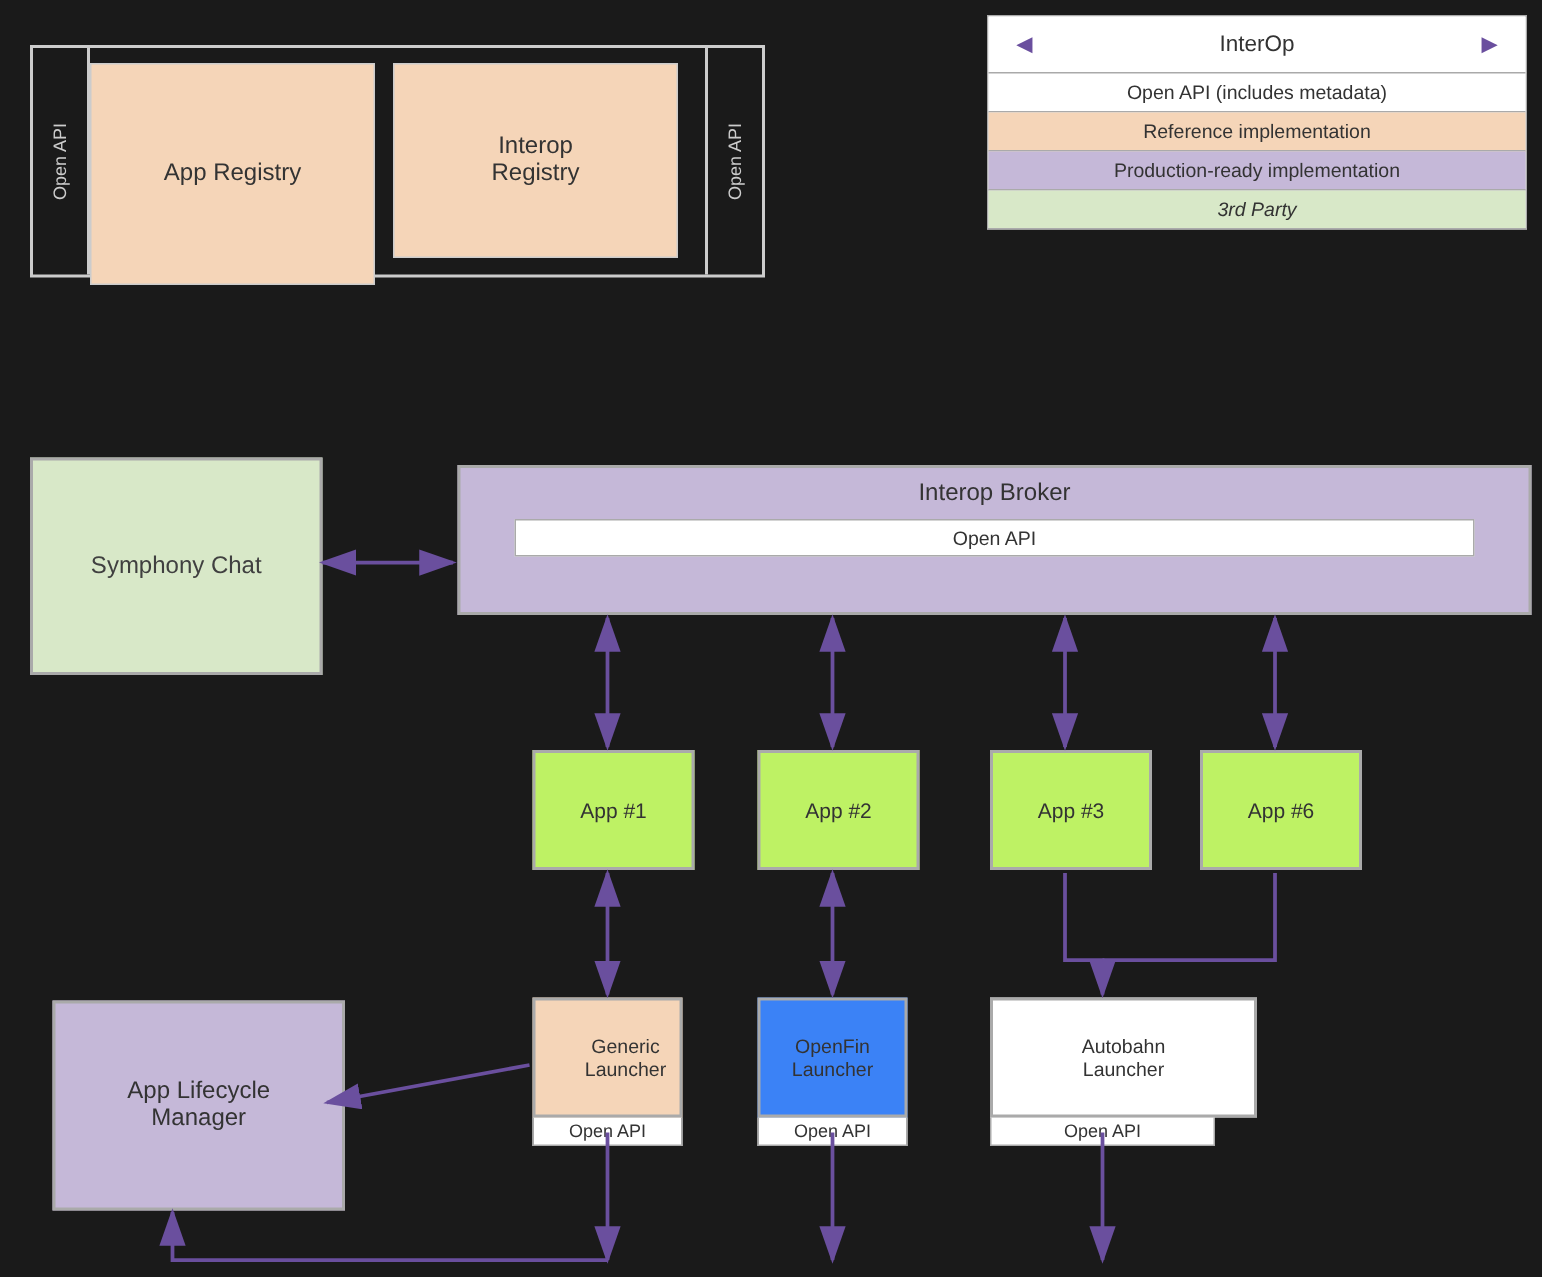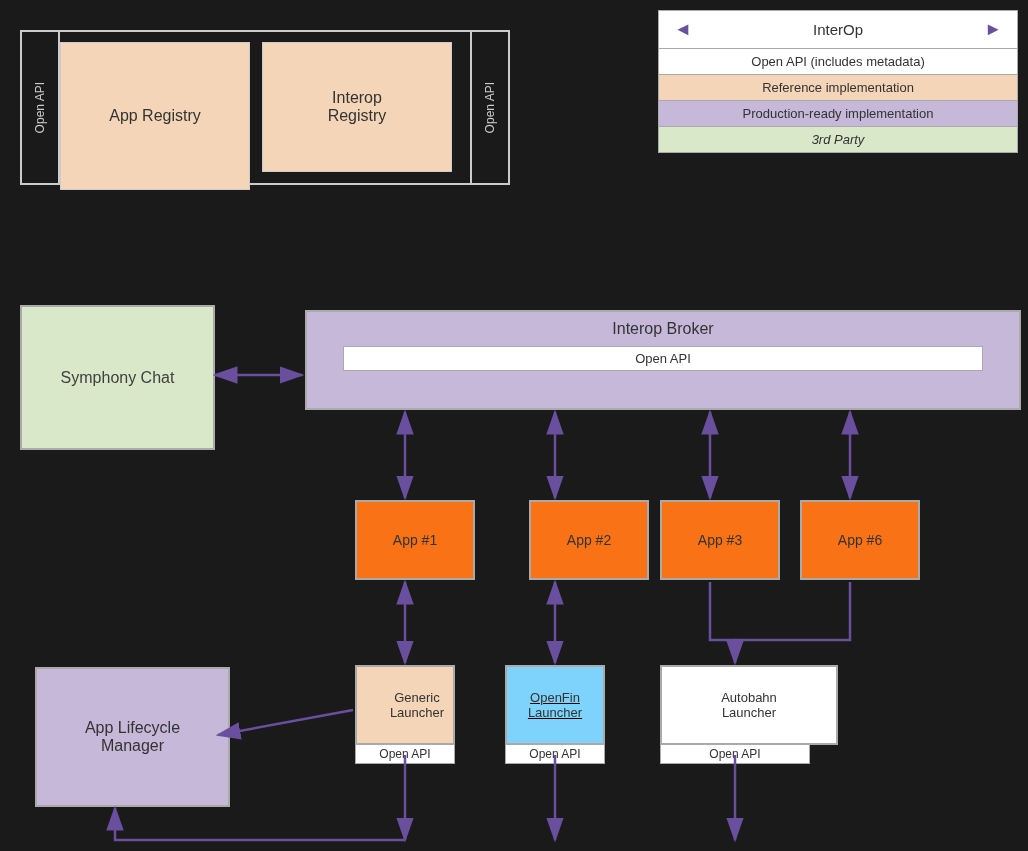--- a/index.html
+++ b/index.html
@@ -222,23 +222,23 @@
       width: 90%;
       padding: 4px;
       text-align: center;
       font-size: 13px;
       color: #333;
     }
 
     
     .app-box {
       position: absolute;
-      width: 120px;
+      width: 108px;
       height: 80px;
-      background: #f97316;
+      background: #bef264;
       border: 2px solid #aaa;
       display: flex;
       align-items: center;
       justify-content: center;
     }
 
     .app-box span {
       color: #333;
       font-size: 14px;
       text-align: center;
@@ -349,41 +349,41 @@
 
   <div class="interop-broker">
     <div class="interop-broker-label">Interop Broker</div>
     <div class="open-api-bar">Open API</div>
   </div>
 
   <div class="app-box" style="top: 500px; left: 355px;">
     <span>App #1</span>
   </div>
 
-  <div class="app-box" style="top: 500px; left: 505px; margin-left: 24px;">
+  <div class="app-box" style="top: 500px; left: 505px;">
     <span>App #2</span>
   </div>
 
   <div class="app-box" style="top: 500px; left: 660px;">
     <span>App #3</span>
   </div>
 
   <div class="app-box" style="top: 500px; left: 800px;">
     <span>App #6</span>
   </div>
 
   <div style="position:absolute; top:665px; left:355px;">
     <div class="launcher-box" style="background:#f5d5b8;padding-left:24px;">
       <span style="font-size:13px;text-align:center;">Generic<br>Launcher</span>
     </div>
     <div class="launcher-open-api">Open API</div>
   </div>
 
   <div style="position:absolute; top:665px; left:505px;">
-    <div class="launcher-box" style="background:#7dd3fc;text-decoration:underline;">
+    <div class="launcher-box" style="background:#3b82f6;">
       <span style="font-size:13px;text-align:center;">OpenFin<br>Launcher</span>
     </div>
     <div class="launcher-open-api">Open API</div>
   </div>
 
   <div style="position:absolute; top:665px; left:660px;">
     <div class="launcher-box" style="background:#ffffff; width:178px;">
       <span style="font-size:13px;text-align:center;">Autobahn<br>Launcher</span>
     </div>
     <div class="launcher-open-api" style="width:150px;">Open API</div>

